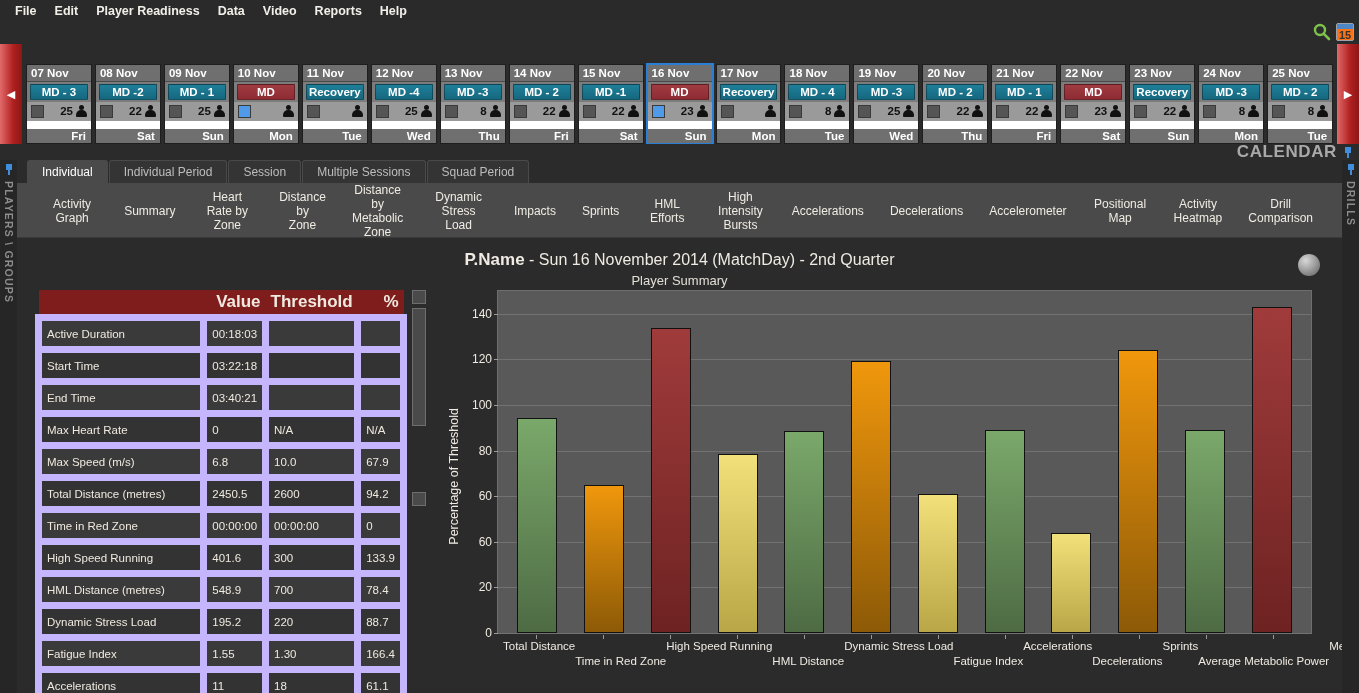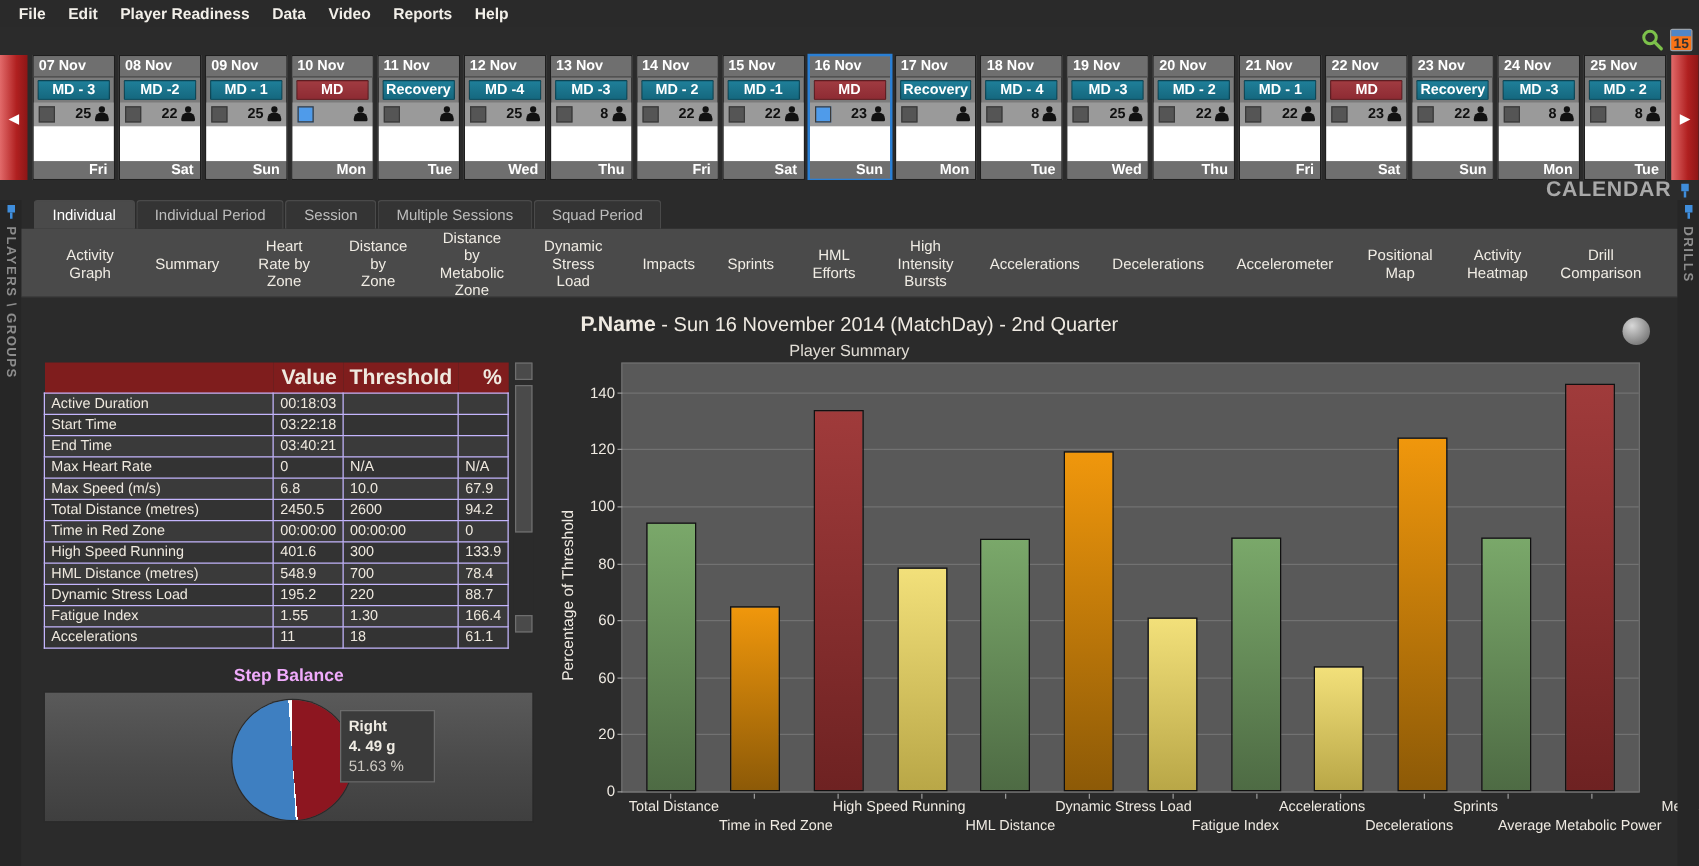--- a/index.html
+++ b/index.html
@@ -34,21 +34,21 @@
     display: flex; align-items: stretch; padding: 0 0 0 0;
   }
   .navarrow {
     width: 22px; background: linear-gradient(90deg,#e26a6a,#b02020 60%,#8d1616);
     display: flex; align-items: center; justify-content: center;
     color: #fff; font-size: 11px;
   }
   .cells { flex: 1; display: flex; gap: 3px; padding: 0 4px; }
   .daycell {
     flex: 1 1 0; background: #7c7c7c; border: 1px solid #1e1e1e;
-    display: flex; flex-direction: column; min-width: 0;
+    display: flex; flex-direction: column; min-width: 0; margin-top: 20px;
   }
   .daycell.sel { outline: 2px solid #2a7fd4; outline-offset: -1px; border-color:#2a7fd4; }
   .dc-date {
     background: #6f6f6f; color: #fff; font-size: 11.5px; font-weight: bold;
     padding: 2px 4px; border-bottom: 1px solid #4a4a4a;
   }
   .dc-tag {
     margin: 2px 3px; text-align: center; font-size: 11.5px; font-weight: bold;
     color: #fff; padding: 1px 0; border-radius: 1px;
     border: 1px solid rgba(0,0,0,.35); white-space: nowrap; overflow: hidden;
@@ -121,22 +121,22 @@
   }
   
   #leftcol { width: 420px; padding: 52px 0 0 18px; }
   table.summary { border-collapse: collapse; width: 372px; font-size: 11.5px; }
   table.summary th {
     background: #7f1d1d; color: #efe9df; font-weight: bold; text-align: right;
     padding: 2px 5px; border: none; font-size: 17px;
   }
   table.summary th.lead { text-align: left; }
   table.summary td {
-    border: 1px solid #c4b5fd; padding: 2px 5px; color: #efe9df;
-    background: #3a3a3a; height: 17px;
+    border: 7px solid #c4b5fd; padding: 2px 5px; color: #efe9df;
+    background: #3a3a3a; height: 32px;
   }
   table.summary tr:nth-child(even) td { background: #333; }
   td.lbl { width: 232px; }
   td.v { width: 52px; }
   td.th { width: 56px; }
   td.pc { width: 32px; }
   #tblscroll {
     position: absolute; left: 394px; top: 52px; width: 16px; height: 216px;
     background: #2b2b2b;
   }

